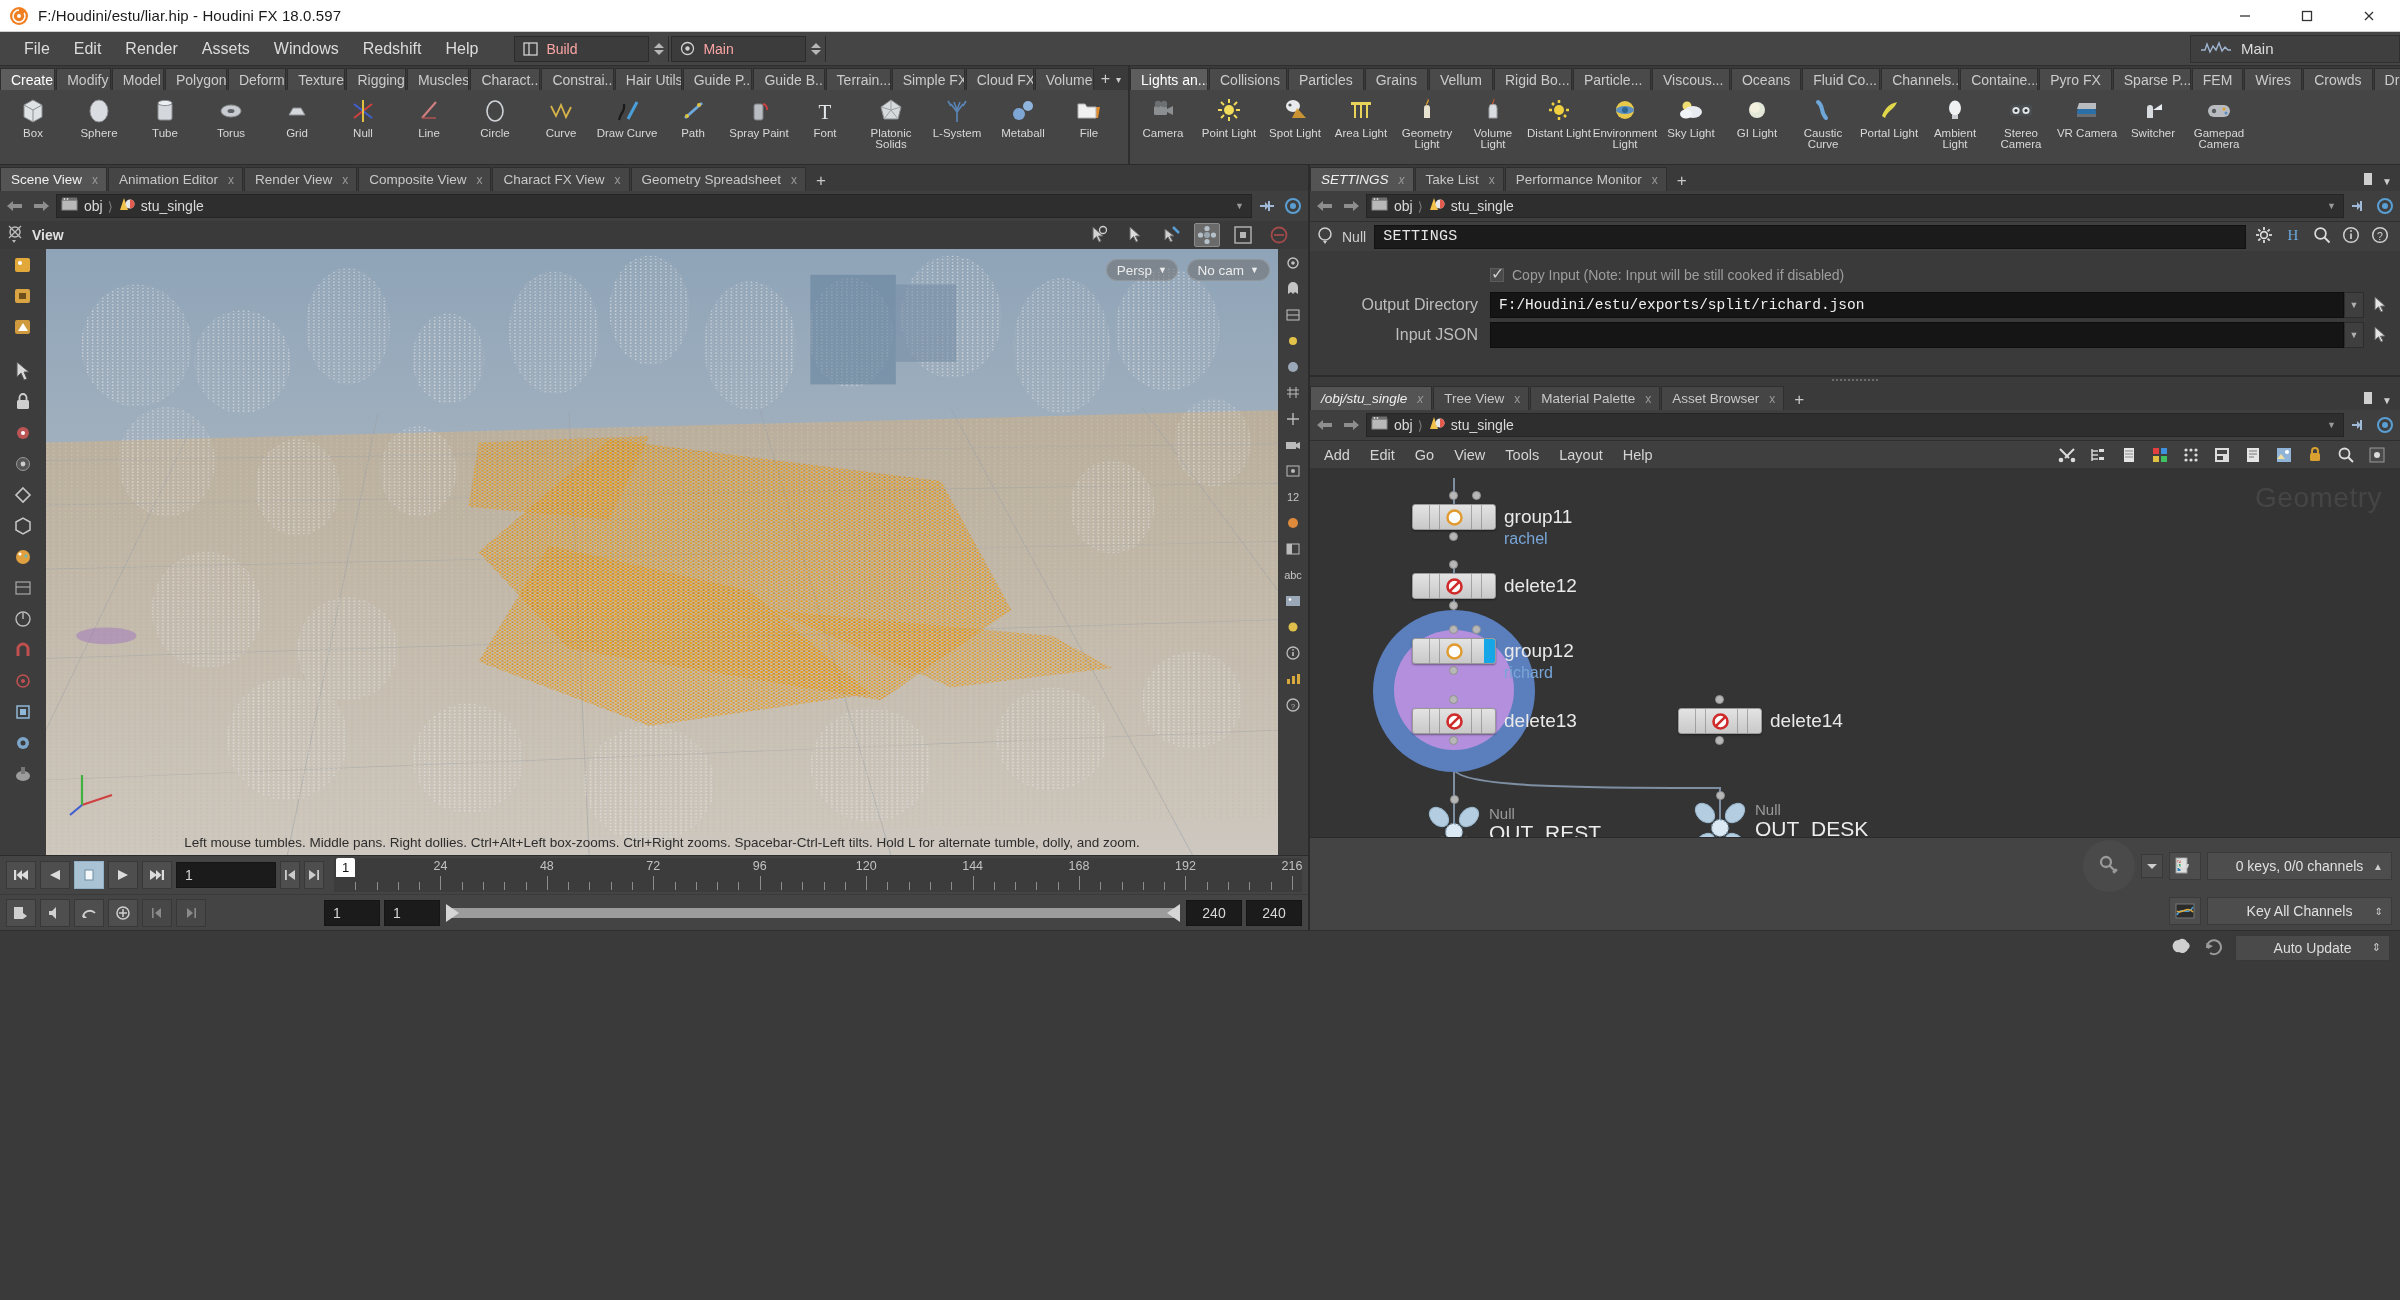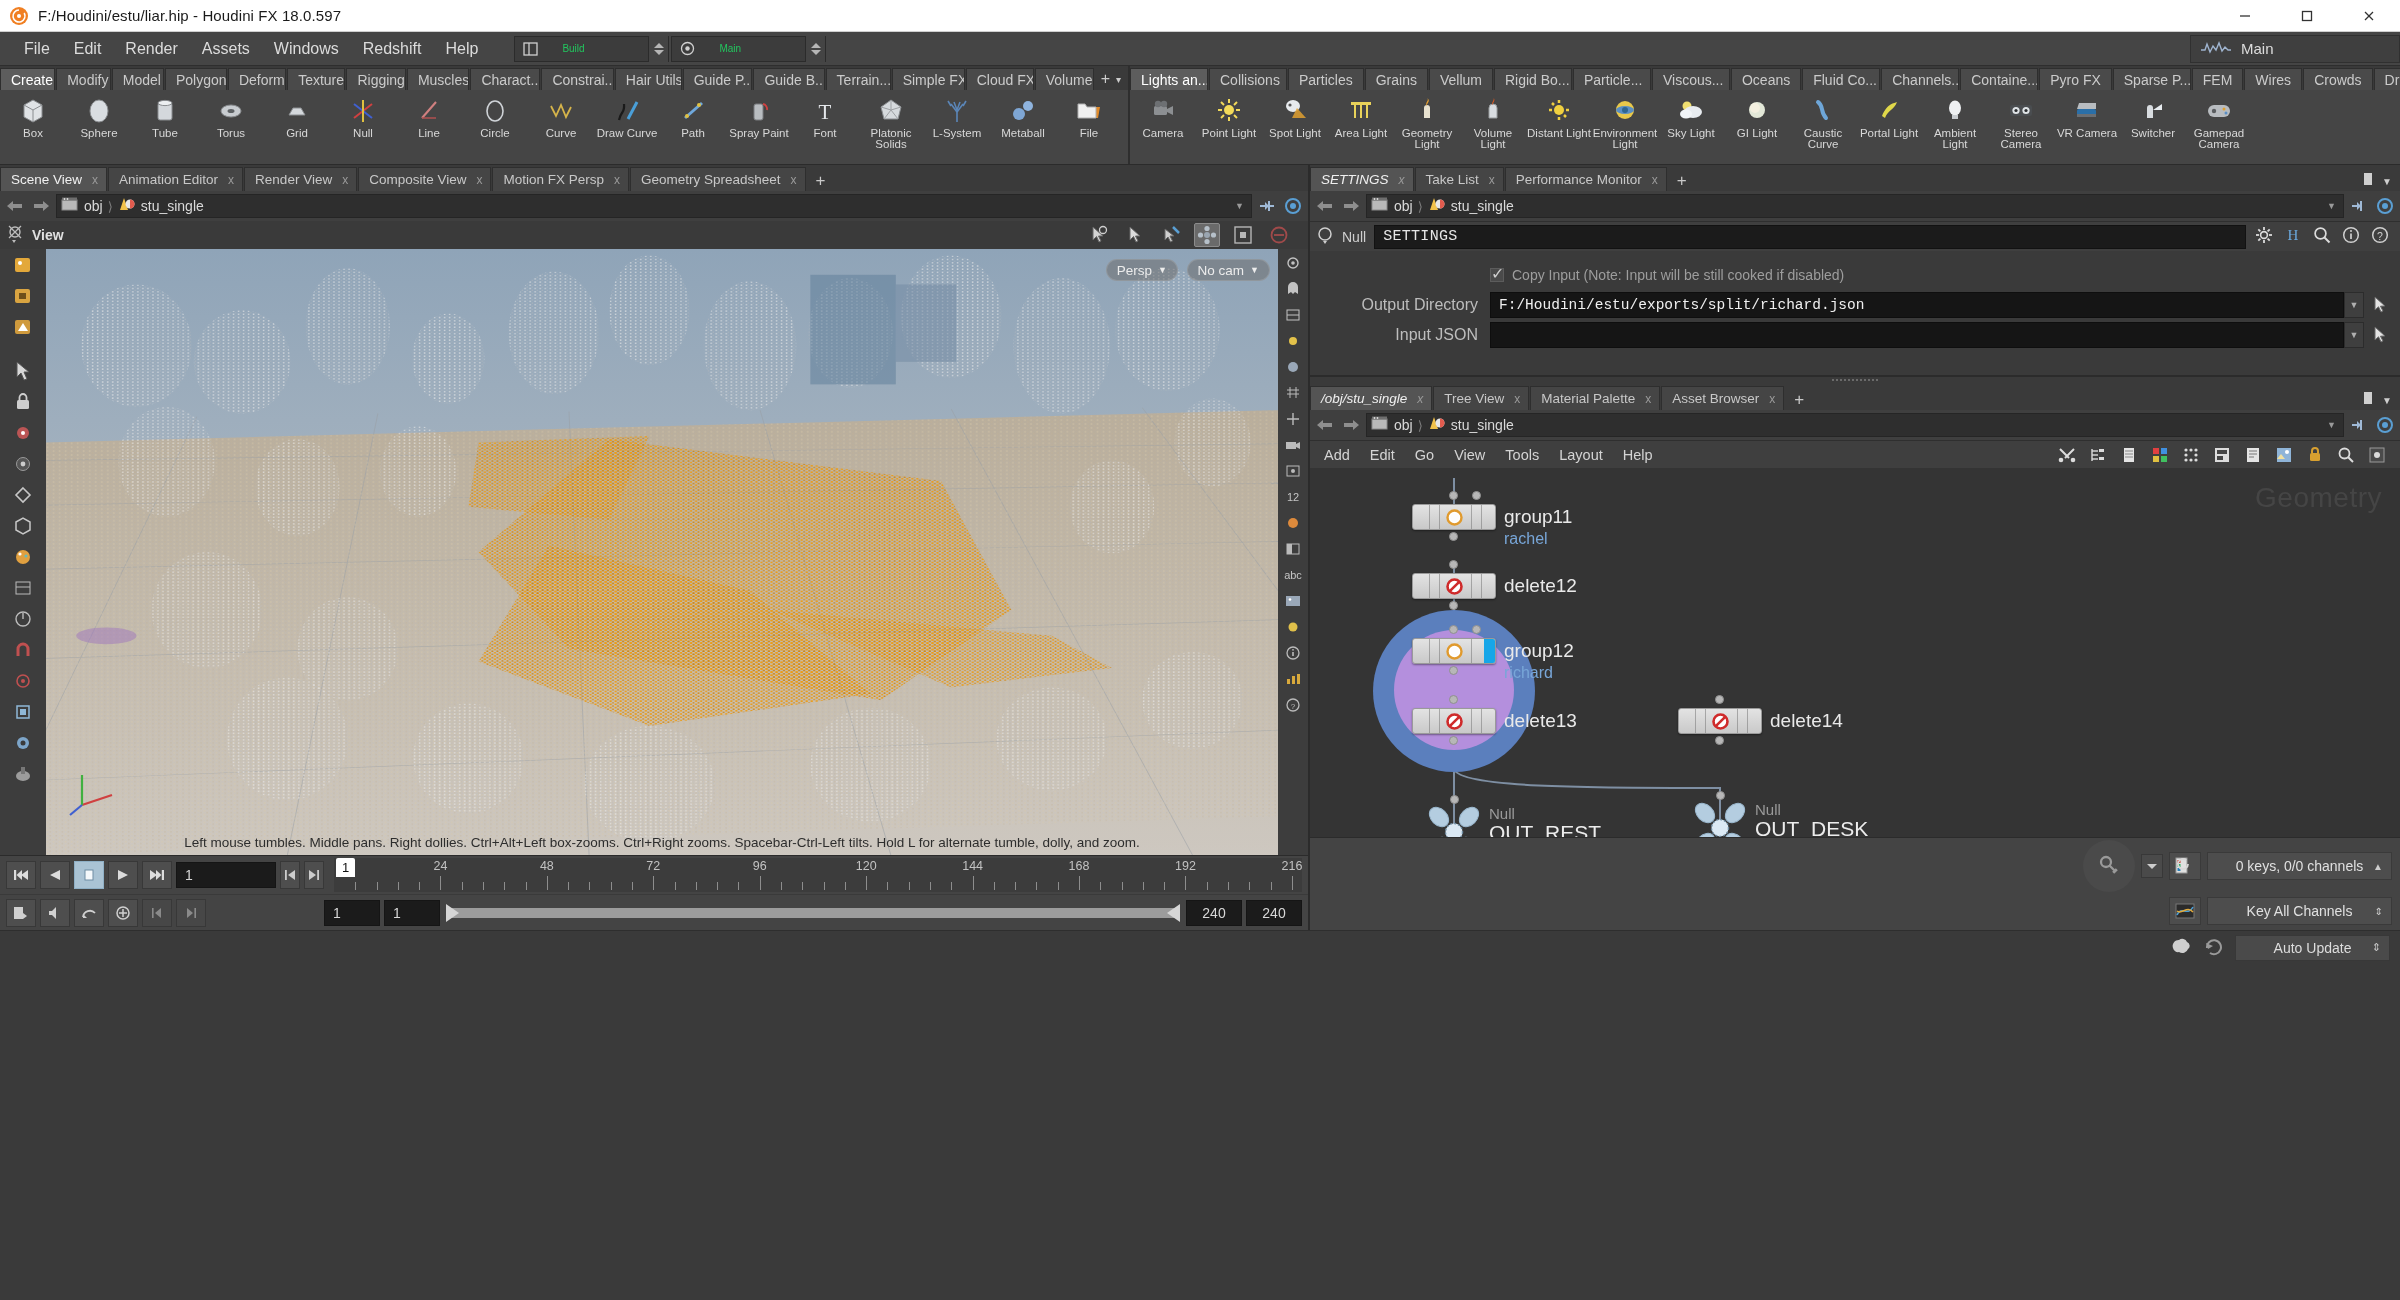--- a/index.html
+++ b/index.html
@@ -27,21 +27,21 @@
   .menubar {
     height: 34px; flex: 0 0 34px; background: #454545; display: flex; align-items: center;
     border-bottom: 1px solid #2e2e2e;
   }
   .menu-item { font-size: 16px; color: #dcdcdc; padding: 4px 12px; }
   .menu-gap { width: 24px; }
   .desk-box {
     height: 26px; background: #3c3c3c; border: 1px solid #2b2b2b; display:flex; align-items:center;
     min-width: 155px; margin-right: 2px; position: relative;
   }
-  .desk-box .dlabel { font-size: 10px; color: #22c55e; padding-left: 24px; }
+  .desk-box .dlabel { font-size: 14px; color: #fca5a5; padding-left: 8px; }
   .desk-box .dicon { margin-left: 8px; display:flex; }
   .spin {
     width: 20px; height: 26px; margin-left: auto; display: flex; flex-direction: column;
     align-items: center; justify-content: center; background: #444; border-left: 1px solid #2b2b2b;
   }
   .spin i { display:block; width:0; height:0; border-left:5px solid transparent; border-right:5px solid transparent; }
   .spin i.up { border-bottom: 5px solid #b6b6b6; margin-bottom:2px; }
   .spin i.dn { border-top: 5px solid #b6b6b6; }
   .menubar-right { margin-left: auto; display:flex; align-items:center; height: 34px; }
   .mb-desk { background:#3f3f3f; height:28px; display:flex; align-items:center; padding: 0 10px; border:1px solid #303030; min-width: 210px;}
@@ -697,21 +697,21 @@
           </div>
           <div class="panetab">
             <span>Render View</span>
             <span class="x">x</span>
           </div>
           <div class="panetab">
             <span>Composite View</span>
             <span class="x">x</span>
           </div>
           <div class="panetab">
-            <span>Motion FX Persp</span>
+            <span>Charact FX View</span>
             <span class="x">x</span>
           </div>
           <div class="panetab">
             <span>Geometry Spreadsheet</span>
             <span class="x">x</span>
           </div>
           <div class="pt-plus">+</div>
         </div>
 
       <div class="pathbar">

